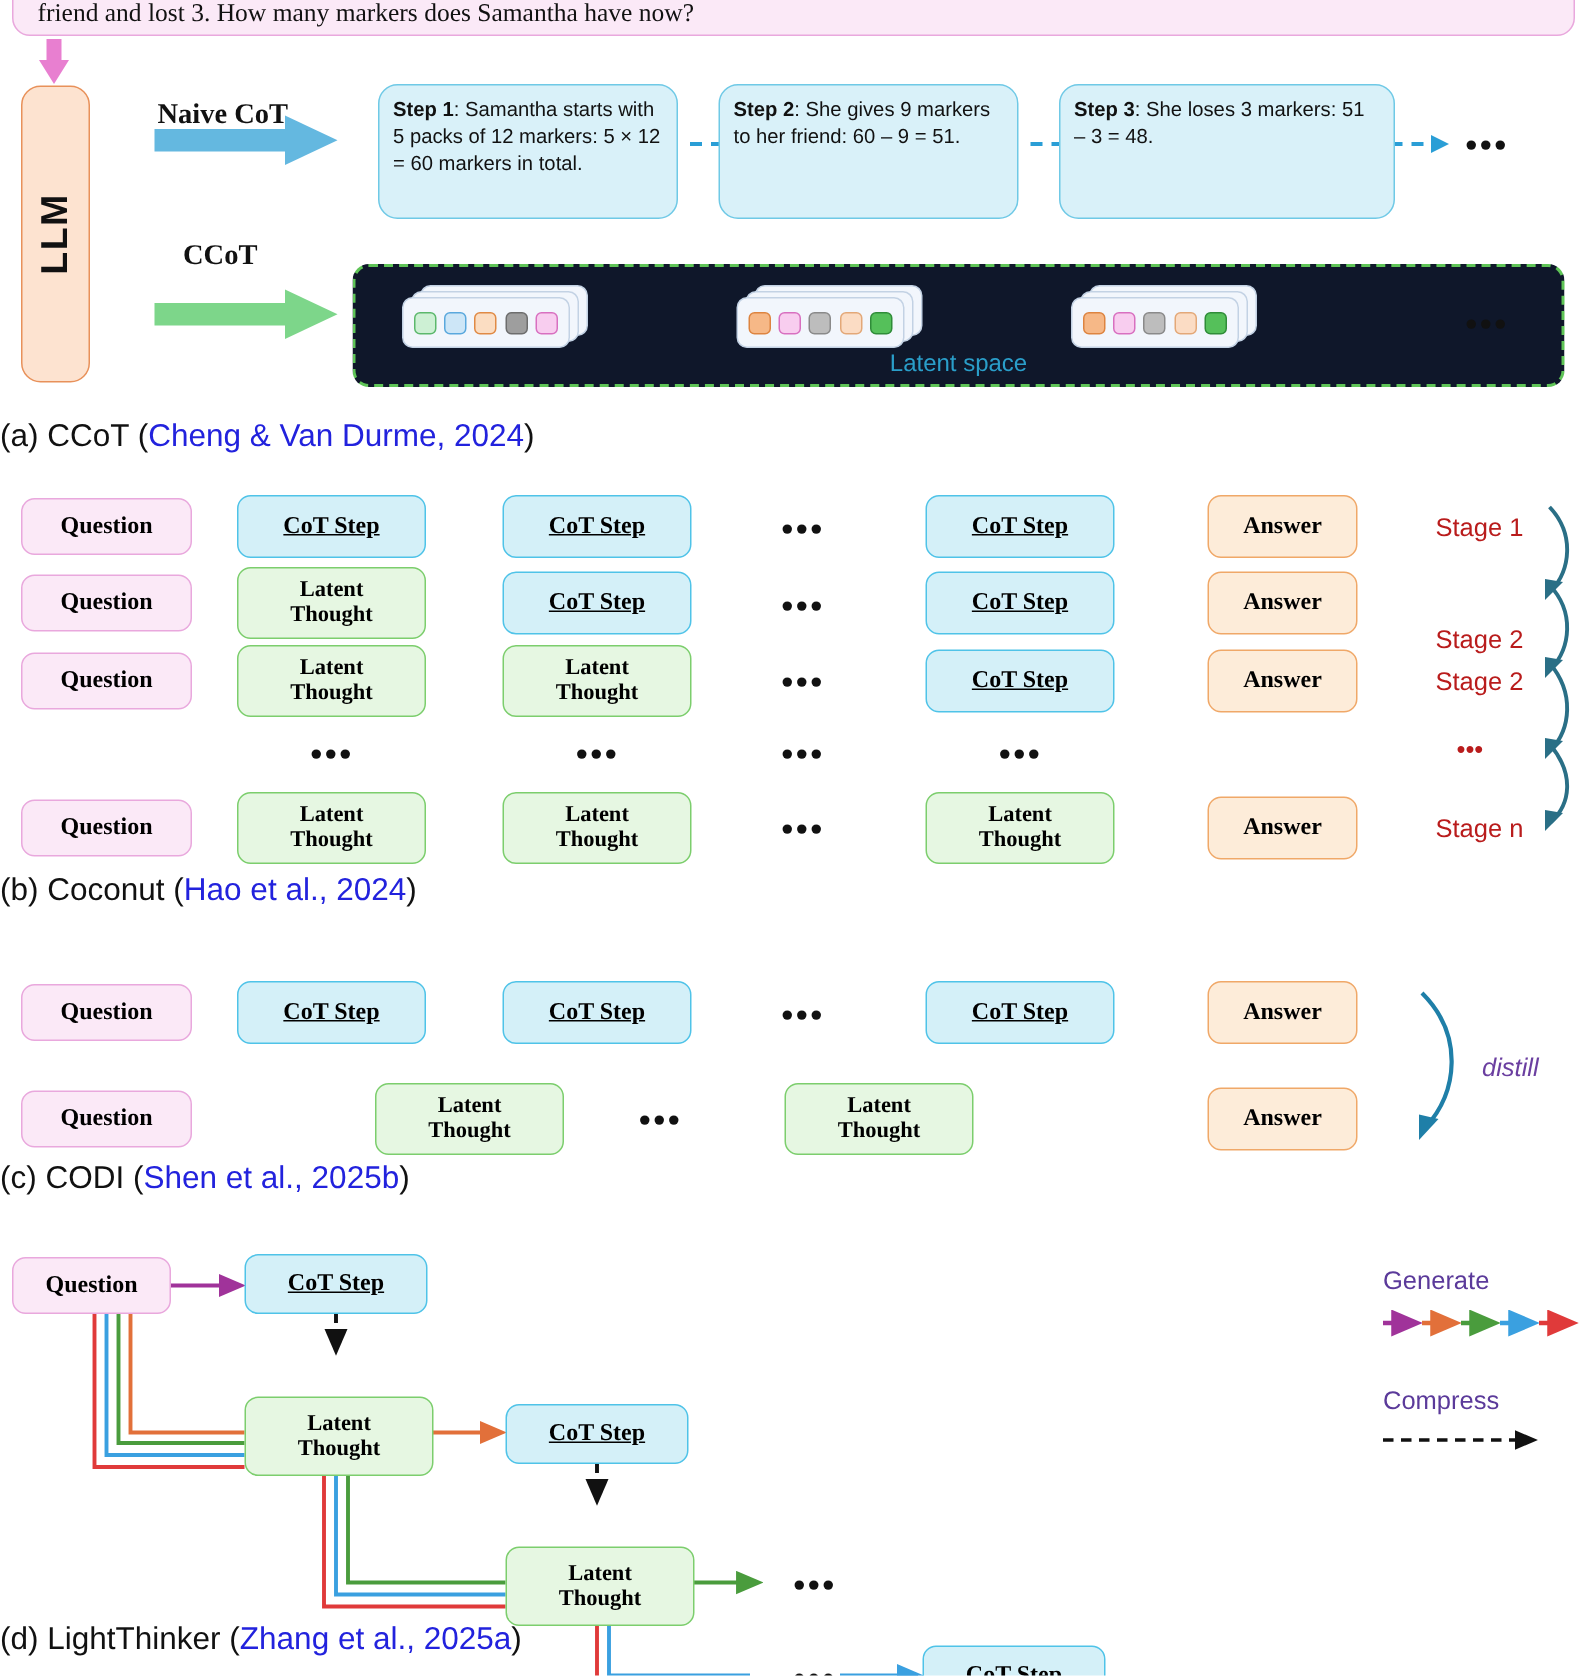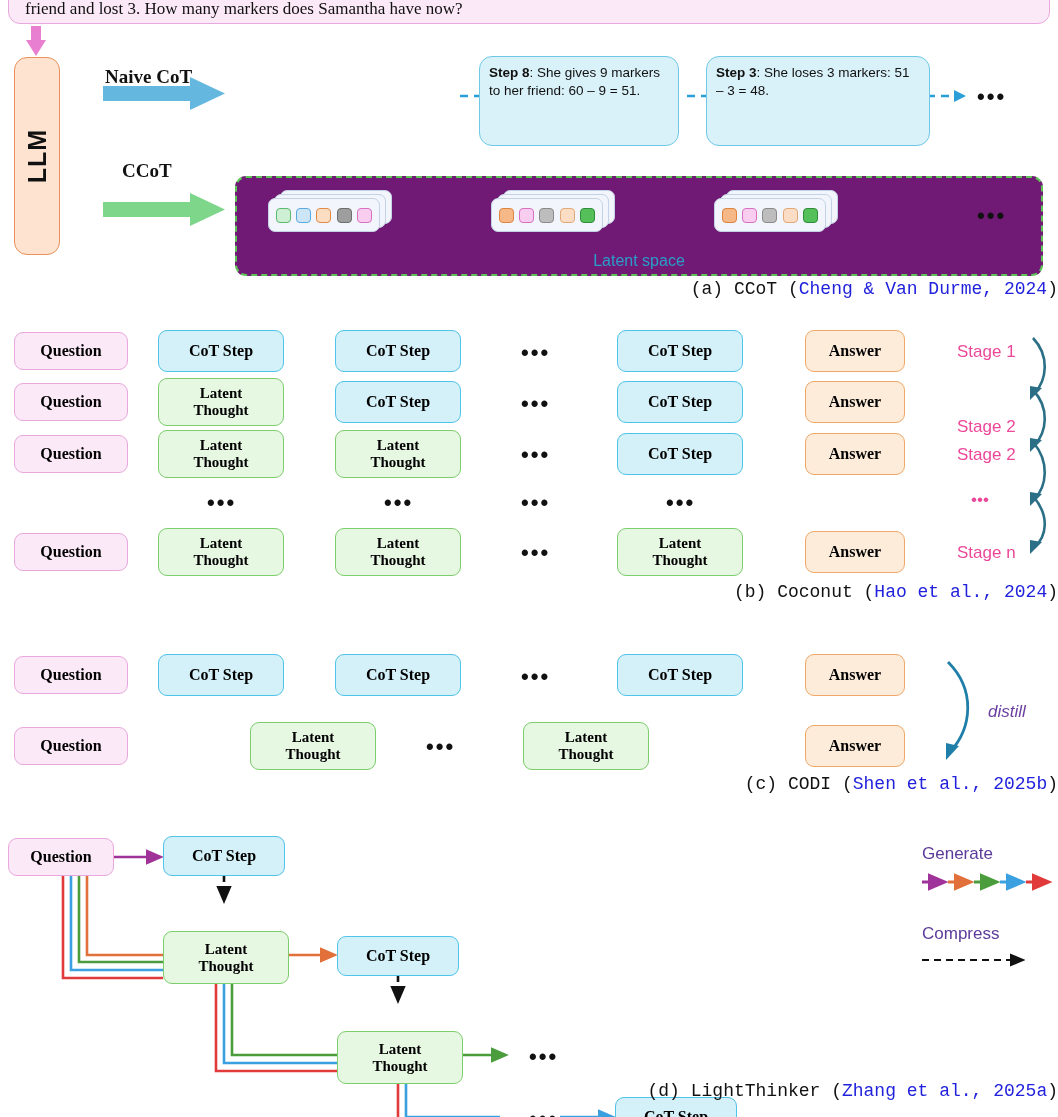--- a/index.html
+++ b/index.html
@@ -6,70 +6,70 @@
   body{width:1058px;height:1117px;position:relative;
        font-family:"Liberation Serif",serif;}
   .stage{position:absolute;}
 
   
   .node{position:absolute;box-sizing:border-box;border-radius:9px;
         display:flex;align-items:center;justify-content:center;
         text-align:center;font-weight:bold;line-height:1.12;
         font-family:"Liberation Serif",serif;}
   .n-q{background:#fbe9f7;border:1.6px solid #e9a8dd;}
-  .n-cot{background:#d4f0f8;border:1.6px solid #4fc3e8;}
+  .n-cot{background:#d4f0f8;border:1.6px solid #4fc3e8;text-decoration:underline;}
   .n-lat{background:#e6f7e2;border:1.6px solid #7cce6d;}
   .n-ans{background:#fdecd9;border:1.6px solid #f0a868;}
 
   
-  .caption{position:absolute;width:100%;text-align:right;
-           font-family:Liberation Mono, monospace;font-size:18px;color:#111;}
+  .caption{position:absolute;width:100%;text-align:left;
+           font-family:Liberation Sans, sans-serif;font-size:21px;color:#111;}
   .cite{color:#2222dd;}
 
   
   #qbox{position:absolute;left:8px;top:-28px;width:1042px;height:52px;
         background:#fbe9f7;border:1.8px solid #e9a8dd;border-radius:12px;
         box-sizing:border-box;padding:4px 16px;display:flex;align-items:flex-end;
         font-size:17px;color:#111;font-family:"Liberation Serif",serif;}
   #llm{position:absolute;left:14px;top:57px;width:44px;height:196px;
        background:#fde3d0;border:1.8px solid #e8915a;border-radius:13px;}
   #llm span{position:absolute;left:50%;top:50%;
             transform:translate(-50%,-50%) rotate(-90deg);
             font-size:25px;font-weight:bold;letter-spacing:1px;color:#111;
             font-family:"Liberation Sans",sans-serif;white-space:nowrap;}
   .routelbl{position:absolute;font-size:19px;font-weight:bold;color:#111;
             font-family:"Liberation Serif",serif;}
   .stepbox{position:absolute;box-sizing:border-box;background:#d9f1f9;
            border:1.7px solid #6fc9e6;border-radius:13px;padding:7px 9px;
            font-family:"Liberation Sans",sans-serif;font-size:13.5px;
            line-height:1.33;color:#111;}
   .stepbox b{font-weight:bold;}
-  #latentpanel{position:absolute;left:235px;top:176px;width:808px;height:100px;
-               box-sizing:border-box;background:#701a75;
+  #latentpanel{position:absolute;left:235px;top:176px;width:808px;height:82px;
+               box-sizing:border-box;background:#0f172a;
                border:2px dashed #5fc457;border-radius:11px;}
   #latentpanel .lslabel{position:absolute;left:0;right:0;bottom:4px;
         text-align:center;font-family:"Liberation Sans",sans-serif;
         font-size:16px;color:#2a9ec9;}
   .tokstack{position:absolute;top:14px;width:124px;height:44px;}
   .tokstack .sheet{position:absolute;box-sizing:border-box;
         background:#f2f6fc;border:1.3px solid #c3d2e4;border-radius:7px;
         width:112px;height:34px;}
   .tokstack .s3{left:12px;top:0;}
   .tokstack .s2{left:6px;top:4px;}
   .tokstack .s1{left:0;top:8px;height:34px;display:flex;align-items:center;
         justify-content:space-around;padding:0 4px;}
   .tok{width:15px;height:15px;border-radius:4px;box-sizing:border-box;}
 
   
   svg.lay{position:absolute;left:0;top:0;overflow:visible;}
 
   .dots{position:absolute;font-size:22px;font-weight:bold;color:#111;
         letter-spacing:2px;font-family:"Liberation Sans",sans-serif;line-height:1;}
   .stagelbl{position:absolute;font-family:"Liberation Sans",sans-serif;
-        font-size:17px;color:#ec4899;white-space:nowrap;}
+        font-size:17px;color:#b91c1c;white-space:nowrap;}
   .legendlbl{position:absolute;font-family:"Liberation Sans",sans-serif;
         font-size:17px;color:#5b3a9a;white-space:nowrap;}
   #distill{position:absolute;font-family:"Liberation Sans",sans-serif;
         font-size:17px;color:#6b3fa0;}
 </style>
 </head>
 <body>
 
 <div class="stage" id="panel-a" style="left:0;top:0;width:1058px;height:310px;">
 
@@ -115,22 +115,26 @@
       <line x1="650" y1="215" x2="679" y2="215"></line>
       <line x1="872" y1="215" x2="912" y2="215"></line>
     </g>
     <g fill="#2f9e3e">
       <path d="M468,215 L456,209 L456,221 Z"></path>
       <path d="M691,215 L679,209 L679,221 Z"></path>
       <path d="M926,215 L914,209 L914,221 Z"></path>
     </g>
   </svg>
 
+  <div class="stepbox" style="left:252px;top:56px;width:200px;height:90px;">
+    <b>Step 1</b><span>:</span>
+    <span>Samantha starts with 5 packs of 12 markers: 5 × 12 = 60 markers in total.</span>
+  </div>
   <div class="stepbox" style="left:479px;top:56px;width:200px;height:90px;">
-    <b>Step 8</b><span>:</span>
+    <b>Step 2</b><span>:</span>
     <span>She gives 9 markers to her friend: 60 – 9 = 51.</span>
   </div>
   <div class="stepbox" style="left:706px;top:56px;width:224px;height:90px;">
     <b>Step 3</b><span>:</span>
     <span>She loses 3 markers: 51 – 3 = 48.</span>
   </div>
   <div class="dots" style="left:977px;top:86px;">•••</div>
 
   <div id="latentpanel">
     <div class="lslabel">Latent space</div>

